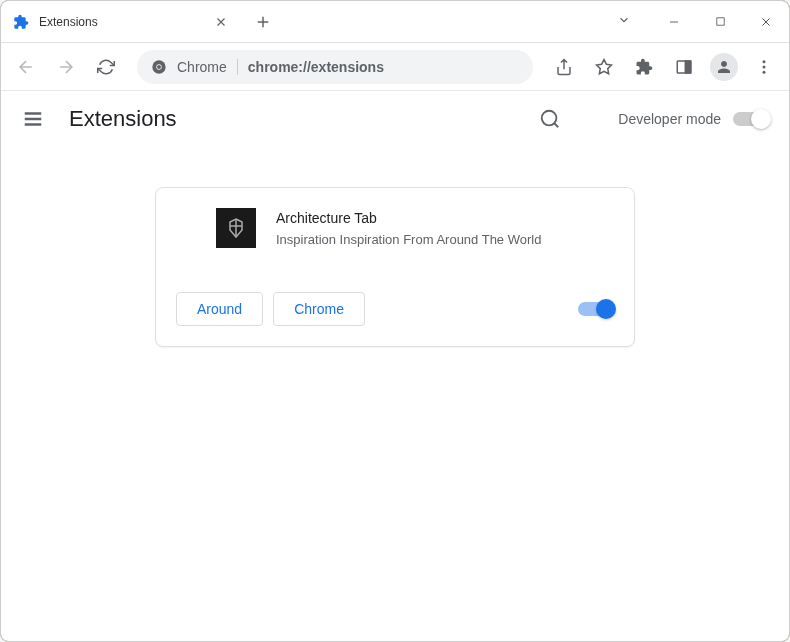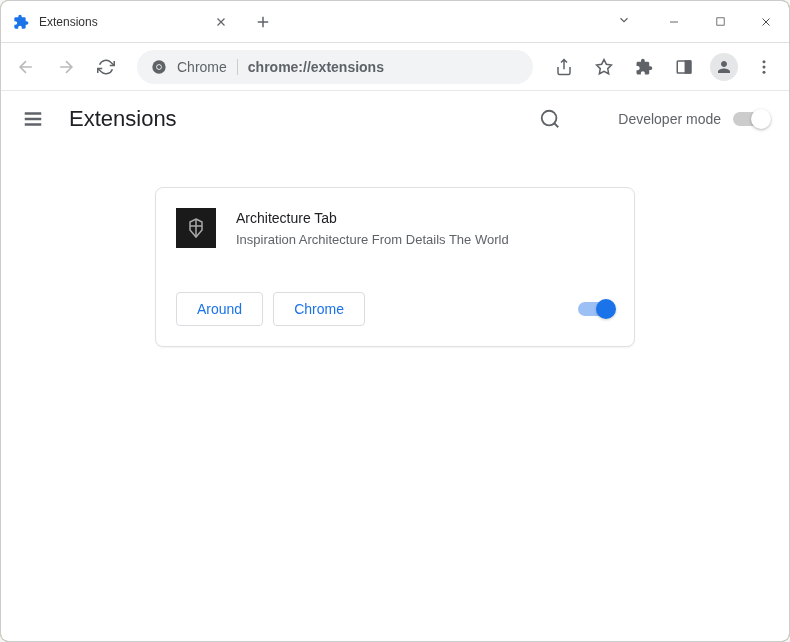--- a/index.html
+++ b/index.html
@@ -36,21 +36,21 @@
     .page-title { font-size: 22px; color: #202124; font-weight: 500; }
     .header-spacer { flex: 1; }
     .search-btn { width: 24px; height: 24px; display: flex; align-items: center; justify-content: center; color: #5f6368; cursor: pointer; }
     .dev-mode { display: flex; align-items: center; gap: 12px; margin-left: 16px; }
     .dev-label { font-size: 14px; color: #5f6368; margin-left: 16px; }
     .toggle-off { width: 36px; height: 14px; background: #ccc; border-radius: 7px; position: relative; cursor: pointer; }
     .toggle-off::after { content: ''; position: absolute; width: 20px; height: 20px; background: #fff; border-radius: 50%; top: -3px; right: -2px; box-shadow: 0 1px 3px rgba(0,0,0,0.3); }
     
     .ext-container { display: flex; justify-content: center; padding-top: 40px; }
     .ext-card { width: 480px; background: #fff; border: 1px solid #e0e0e0; border-radius: 8px; padding: 20px; box-shadow: 0 1px 2px rgba(0,0,0,0.05); }
-    .ext-top { display: flex; gap: 20px; margin-bottom: 44px; }
+    .ext-top { display: flex; gap: 20px; margin-bottom: 44px; margin-left: 40px; }
     .ext-icon { width: 40px; height: 40px; background: #1a1a1a; border-radius: 0; display: flex; align-items: center; justify-content: center; }
     .ext-icon svg { width: 24px; height: 24px; }
     .ext-info { flex: 1; padding-top: 2px; }
     .ext-name { font-size: 14px; color: #202124; margin-bottom: 6px; }
     .ext-desc { font-size: 13px; color: #5f6368; }
     .ext-bottom { display: flex; align-items: center; gap: 10px; }
     .ext-btn { padding: 8px 20px; border: 1px solid #dadce0; border-radius: 4px; background: #fff; color: #1a73e8; font-size: 14px; font-weight: 500; cursor: pointer; }
     .ext-spacer { flex: 1; }
     .toggle-on { width: 36px; height: 14px; background: #9cc0f5; border-radius: 7px; position: relative; cursor: pointer; }
     .toggle-on::after { content: ''; position: absolute; width: 20px; height: 20px; background: #1a73e8; border-radius: 50%; top: -3px; right: -2px; box-shadow: 0 1px 3px rgba(0,0,0,0.2); }
@@ -200,21 +200,21 @@
         <div class="ext-top">
           <div class="ext-icon">
             <svg viewBox="0 0 24 24" fill="none" stroke="#aaa" stroke-width="1.5">
                 <path d="M12 3 L18 6 L18 14 L12 21 L6 14 L6 6 Z"></path>
                 <line x1="12" y1="3" x2="12" y2="21"></line>
                 <line x1="6" y1="10" x2="18" y2="10"></line>
               </svg>
           </div>
           <div class="ext-info">
             <div class="ext-name">Architecture Tab</div>
-            <div class="ext-desc">Inspiration Architecture From Details The World</div>
+            <div class="ext-desc">Inspiration Inspiration From Around The World</div>
           </div>
         </div>
         <div class="ext-bottom">
           <button class="ext-btn">Around</button>
           <button class="ext-btn">Chrome</button>
           <div class="ext-spacer"></div>
           <div class="toggle-on"></div>
         </div>
       </div>
     </div>

